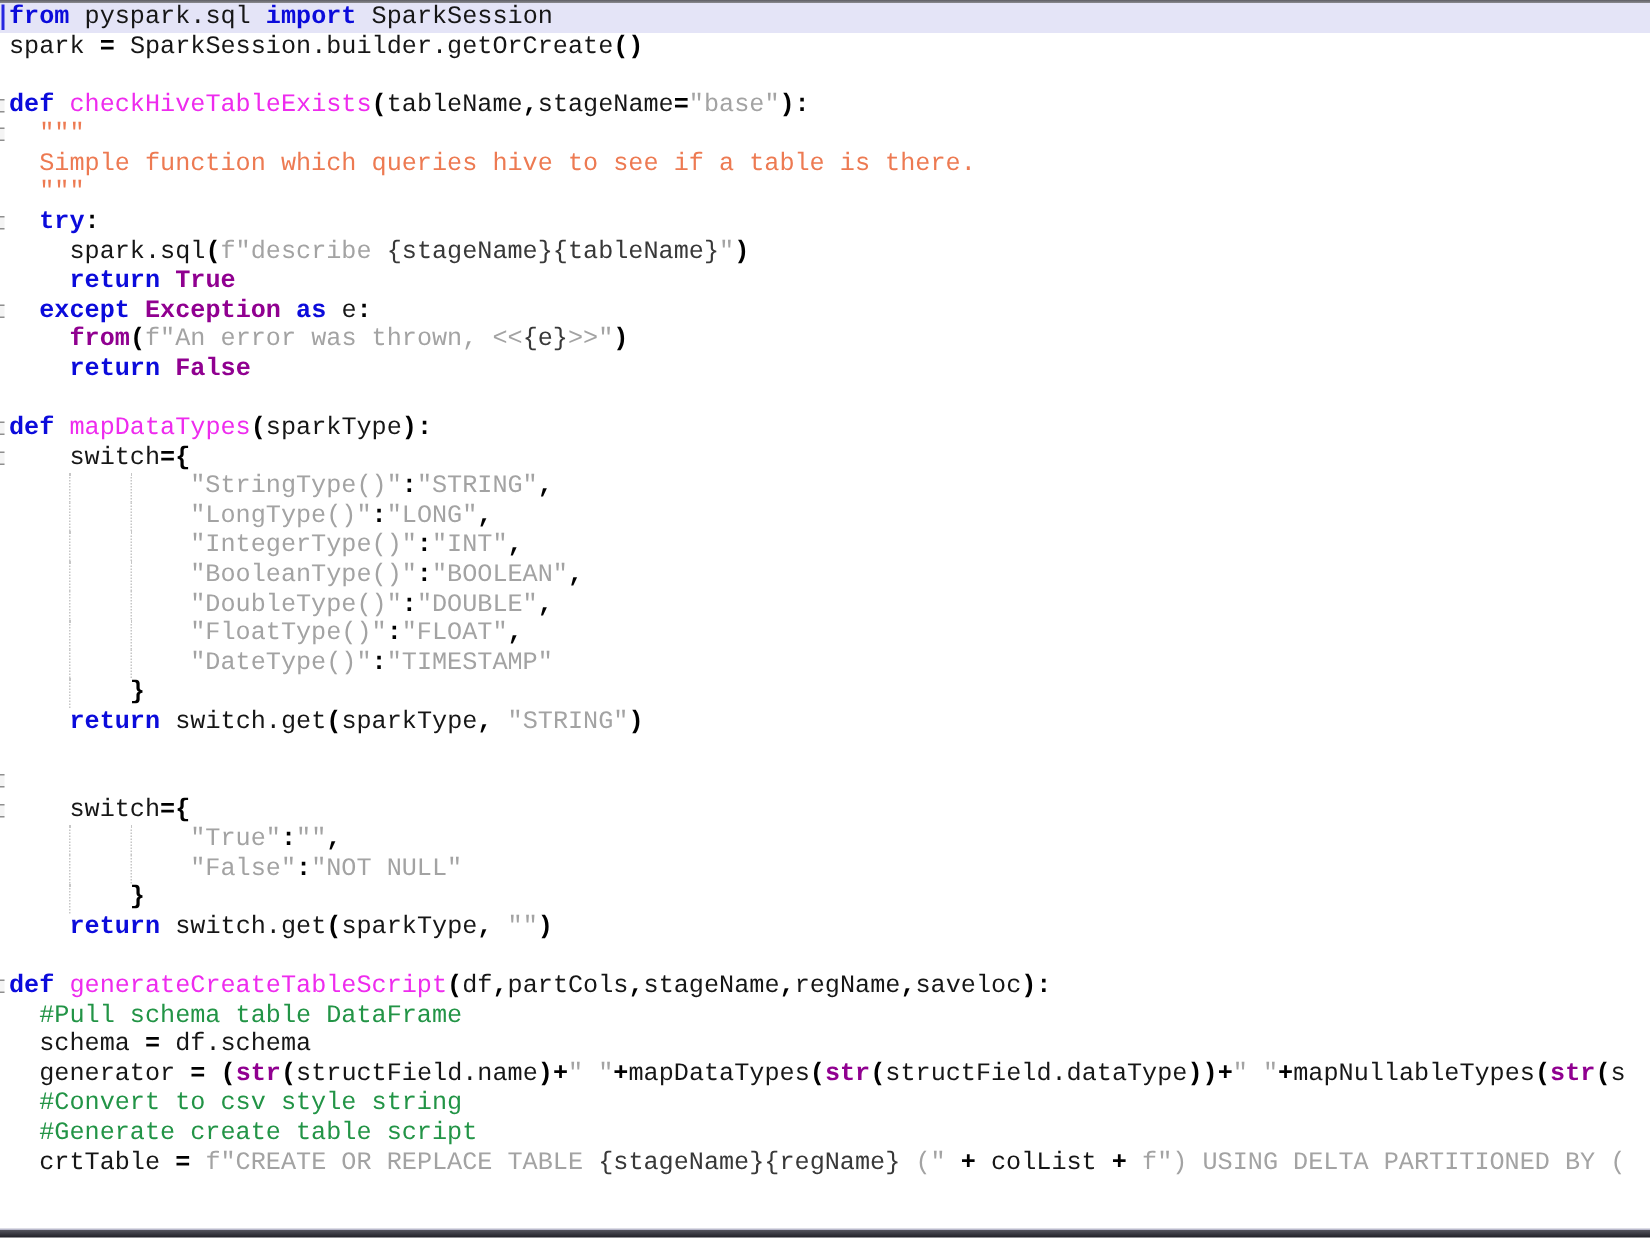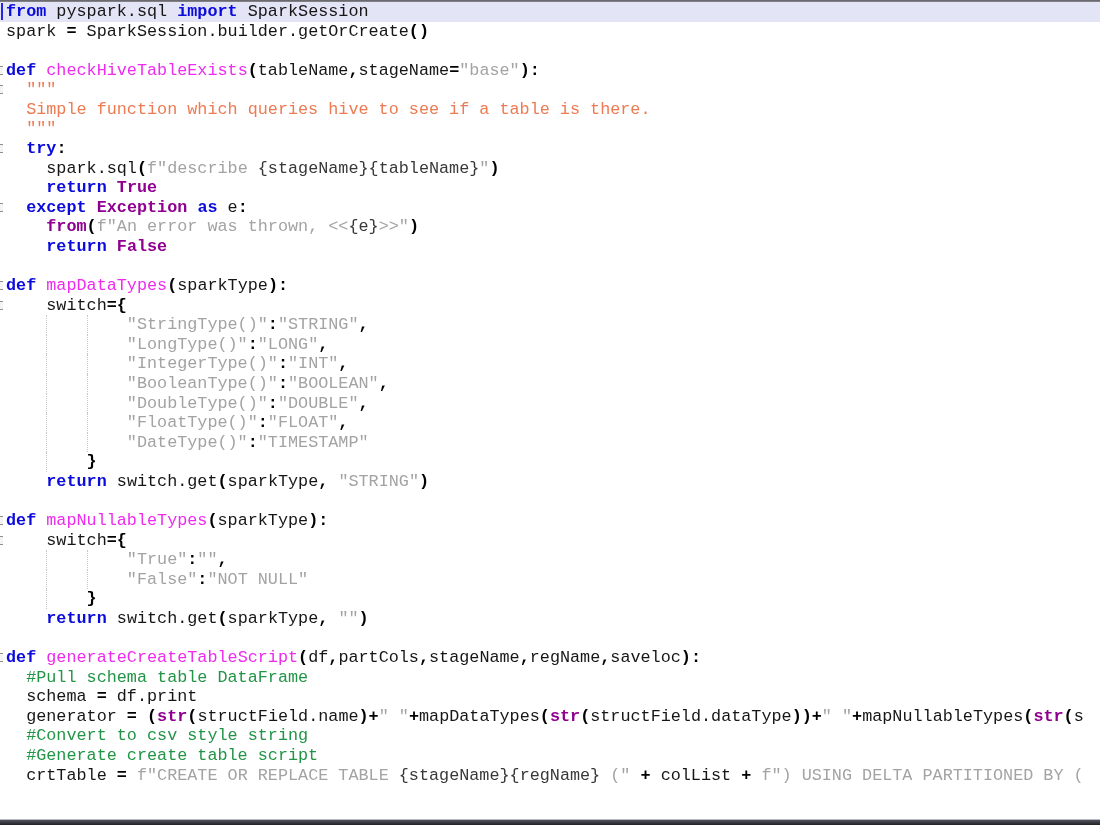--- a/index.html
+++ b/index.html
@@ -75,28 +75,28 @@
     <div class="line"><span class="guide" style="left: 46.32px;"></span><span class="guide" style="left: 86.64px;"></span><span class="code"><span class="tok-st">            "StringType()"</span><span class="tok-op">:</span><span class="tok-st">"STRING"</span><span class="tok-op">,</span></span></div>
     <div class="line"><span class="guide" style="left: 46.32px;"></span><span class="guide" style="left: 86.64px;"></span><span class="code"><span class="tok-st">            "LongType()"</span><span class="tok-op">:</span><span class="tok-st">"LONG"</span><span class="tok-op">,</span></span></div>
     <div class="line"><span class="guide" style="left: 46.32px;"></span><span class="guide" style="left: 86.64px;"></span><span class="code"><span class="tok-st">            "IntegerType()"</span><span class="tok-op">:</span><span class="tok-st">"INT"</span><span class="tok-op">,</span></span></div>
     <div class="line"><span class="guide" style="left: 46.32px;"></span><span class="guide" style="left: 86.64px;"></span><span class="code"><span class="tok-st">            "BooleanType()"</span><span class="tok-op">:</span><span class="tok-st">"BOOLEAN"</span><span class="tok-op">,</span></span></div>
     <div class="line"><span class="guide" style="left: 46.32px;"></span><span class="guide" style="left: 86.64px;"></span><span class="code"><span class="tok-st">            "DoubleType()"</span><span class="tok-op">:</span><span class="tok-st">"DOUBLE"</span><span class="tok-op">,</span></span></div>
     <div class="line"><span class="guide" style="left: 46.32px;"></span><span class="guide" style="left: 86.64px;"></span><span class="code"><span class="tok-st">            "FloatType()"</span><span class="tok-op">:</span><span class="tok-st">"FLOAT"</span><span class="tok-op">,</span></span></div>
     <div class="line"><span class="guide" style="left: 46.32px;"></span><span class="guide" style="left: 86.64px;"></span><span class="code"><span class="tok-st">            "DateType()"</span><span class="tok-op">:</span><span class="tok-st">"TIMESTAMP"</span></span></div>
     <div class="line"><span class="guide" style="left: 46.32px;"></span><span class="code"><span class="tok-pl">        </span><span class="tok-op">}</span></span></div>
     <div class="line"><span class="code"><span class="tok-pl">    </span><span class="tok-kw">return</span><span class="tok-pl"> switch.get</span><span class="tok-op">(</span><span class="tok-pl">sparkType</span><span class="tok-op">,</span><span class="tok-pl"> </span><span class="tok-st">"STRING"</span><span class="tok-op">)</span></span></div>
     <div class="line"><span class="code"></span></div>
-    <div class="line"><span class="fold-mark"></span><span class="code"><span class="tok-kw">def</span><span class="tok-pl"> </span><span class="tok-df">mapNullableTypes</span><span class="tok-op">(</span><span class="tok-pl">sparkType</span><span class="tok-op">):</span></span></div>
+    <div class="line"><span class="fold-mark"></span></div>
     <div class="line"><span class="fold-mark"></span><span class="code"><span class="tok-pl">    switch</span><span class="tok-op">={</span></span></div>
     <div class="line"><span class="guide" style="left: 46.32px;"></span><span class="guide" style="left: 86.64px;"></span><span class="code"><span class="tok-st">            "True"</span><span class="tok-op">:</span><span class="tok-st">""</span><span class="tok-op">,</span></span></div>
     <div class="line"><span class="guide" style="left: 46.32px;"></span><span class="guide" style="left: 86.64px;"></span><span class="code"><span class="tok-st">            "False"</span><span class="tok-op">:</span><span class="tok-st">"NOT NULL"</span></span></div>
     <div class="line"><span class="guide" style="left: 46.32px;"></span><span class="code"><span class="tok-pl">        </span><span class="tok-op">}</span></span></div>
     <div class="line"><span class="code"><span class="tok-pl">    </span><span class="tok-kw">return</span><span class="tok-pl"> switch.get</span><span class="tok-op">(</span><span class="tok-pl">sparkType</span><span class="tok-op">,</span><span class="tok-pl"> </span><span class="tok-st">""</span><span class="tok-op">)</span></span></div>
     <div class="line"><span class="code"></span></div>
     <div class="line"><span class="fold-mark"></span><span class="code"><span class="tok-kw">def</span><span class="tok-pl"> </span><span class="tok-df">generateCreateTableScript</span><span class="tok-op">(</span><span class="tok-pl">df</span><span class="tok-op">,</span><span class="tok-pl">partCols</span><span class="tok-op">,</span><span class="tok-pl">stageName</span><span class="tok-op">,</span><span class="tok-pl">regName</span><span class="tok-op">,</span><span class="tok-pl">saveloc</span><span class="tok-op">):</span></span></div>
     <div class="line"><span class="code"><span class="tok-com">  #Pull schema table DataFrame</span></span></div>
-    <div class="line"><span class="code"><span class="tok-pl">  schema </span><span class="tok-op">=</span><span class="tok-pl"> df.print</span></span></div>
+    <div class="line"><span class="code"><span class="tok-pl">  schema </span><span class="tok-op">=</span><span class="tok-pl"> df.schema</span></span></div>
     <div class="line"><span class="code"><span class="tok-pl">  generator </span><span class="tok-op">=</span><span class="tok-pl"> </span><span class="tok-op">(</span><span class="tok-bi">str</span><span class="tok-op">(</span><span class="tok-pl">structField.name</span><span class="tok-op">)+</span><span class="tok-st">" "</span><span class="tok-op">+</span><span class="tok-pl">mapDataTypes</span><span class="tok-op">(</span><span class="tok-bi">str</span><span class="tok-op">(</span><span class="tok-pl">structField.dataType</span><span class="tok-op">))+</span><span class="tok-st">" "</span><span class="tok-op">+</span><span class="tok-pl">mapNullableTypes</span><span class="tok-op">(</span><span class="tok-bi">str</span><span class="tok-op">(</span><span class="tok-pl">s</span></span></div>
     <div class="line"><span class="code"><span class="tok-com">  #Convert to csv style string</span></span></div>
     <div class="line"><span class="code"><span class="tok-com">  #Generate create table script</span></span></div>
     <div class="line"><span class="code"><span class="tok-pl">  crtTable </span><span class="tok-op">=</span><span class="tok-pl"> </span><span class="tok-st">f"CREATE OR REPLACE TABLE </span><span class="tok-in">{stageName}{regName}</span><span class="tok-st"> ("</span><span class="tok-pl"> </span><span class="tok-op">+</span><span class="tok-pl"> colList </span><span class="tok-op">+</span><span class="tok-pl"> </span><span class="tok-st">f") USING DELTA PARTITIONED BY (</span></span></div>
   </div>
 <div class="border-bottom"></div>
 
 </body></html>

